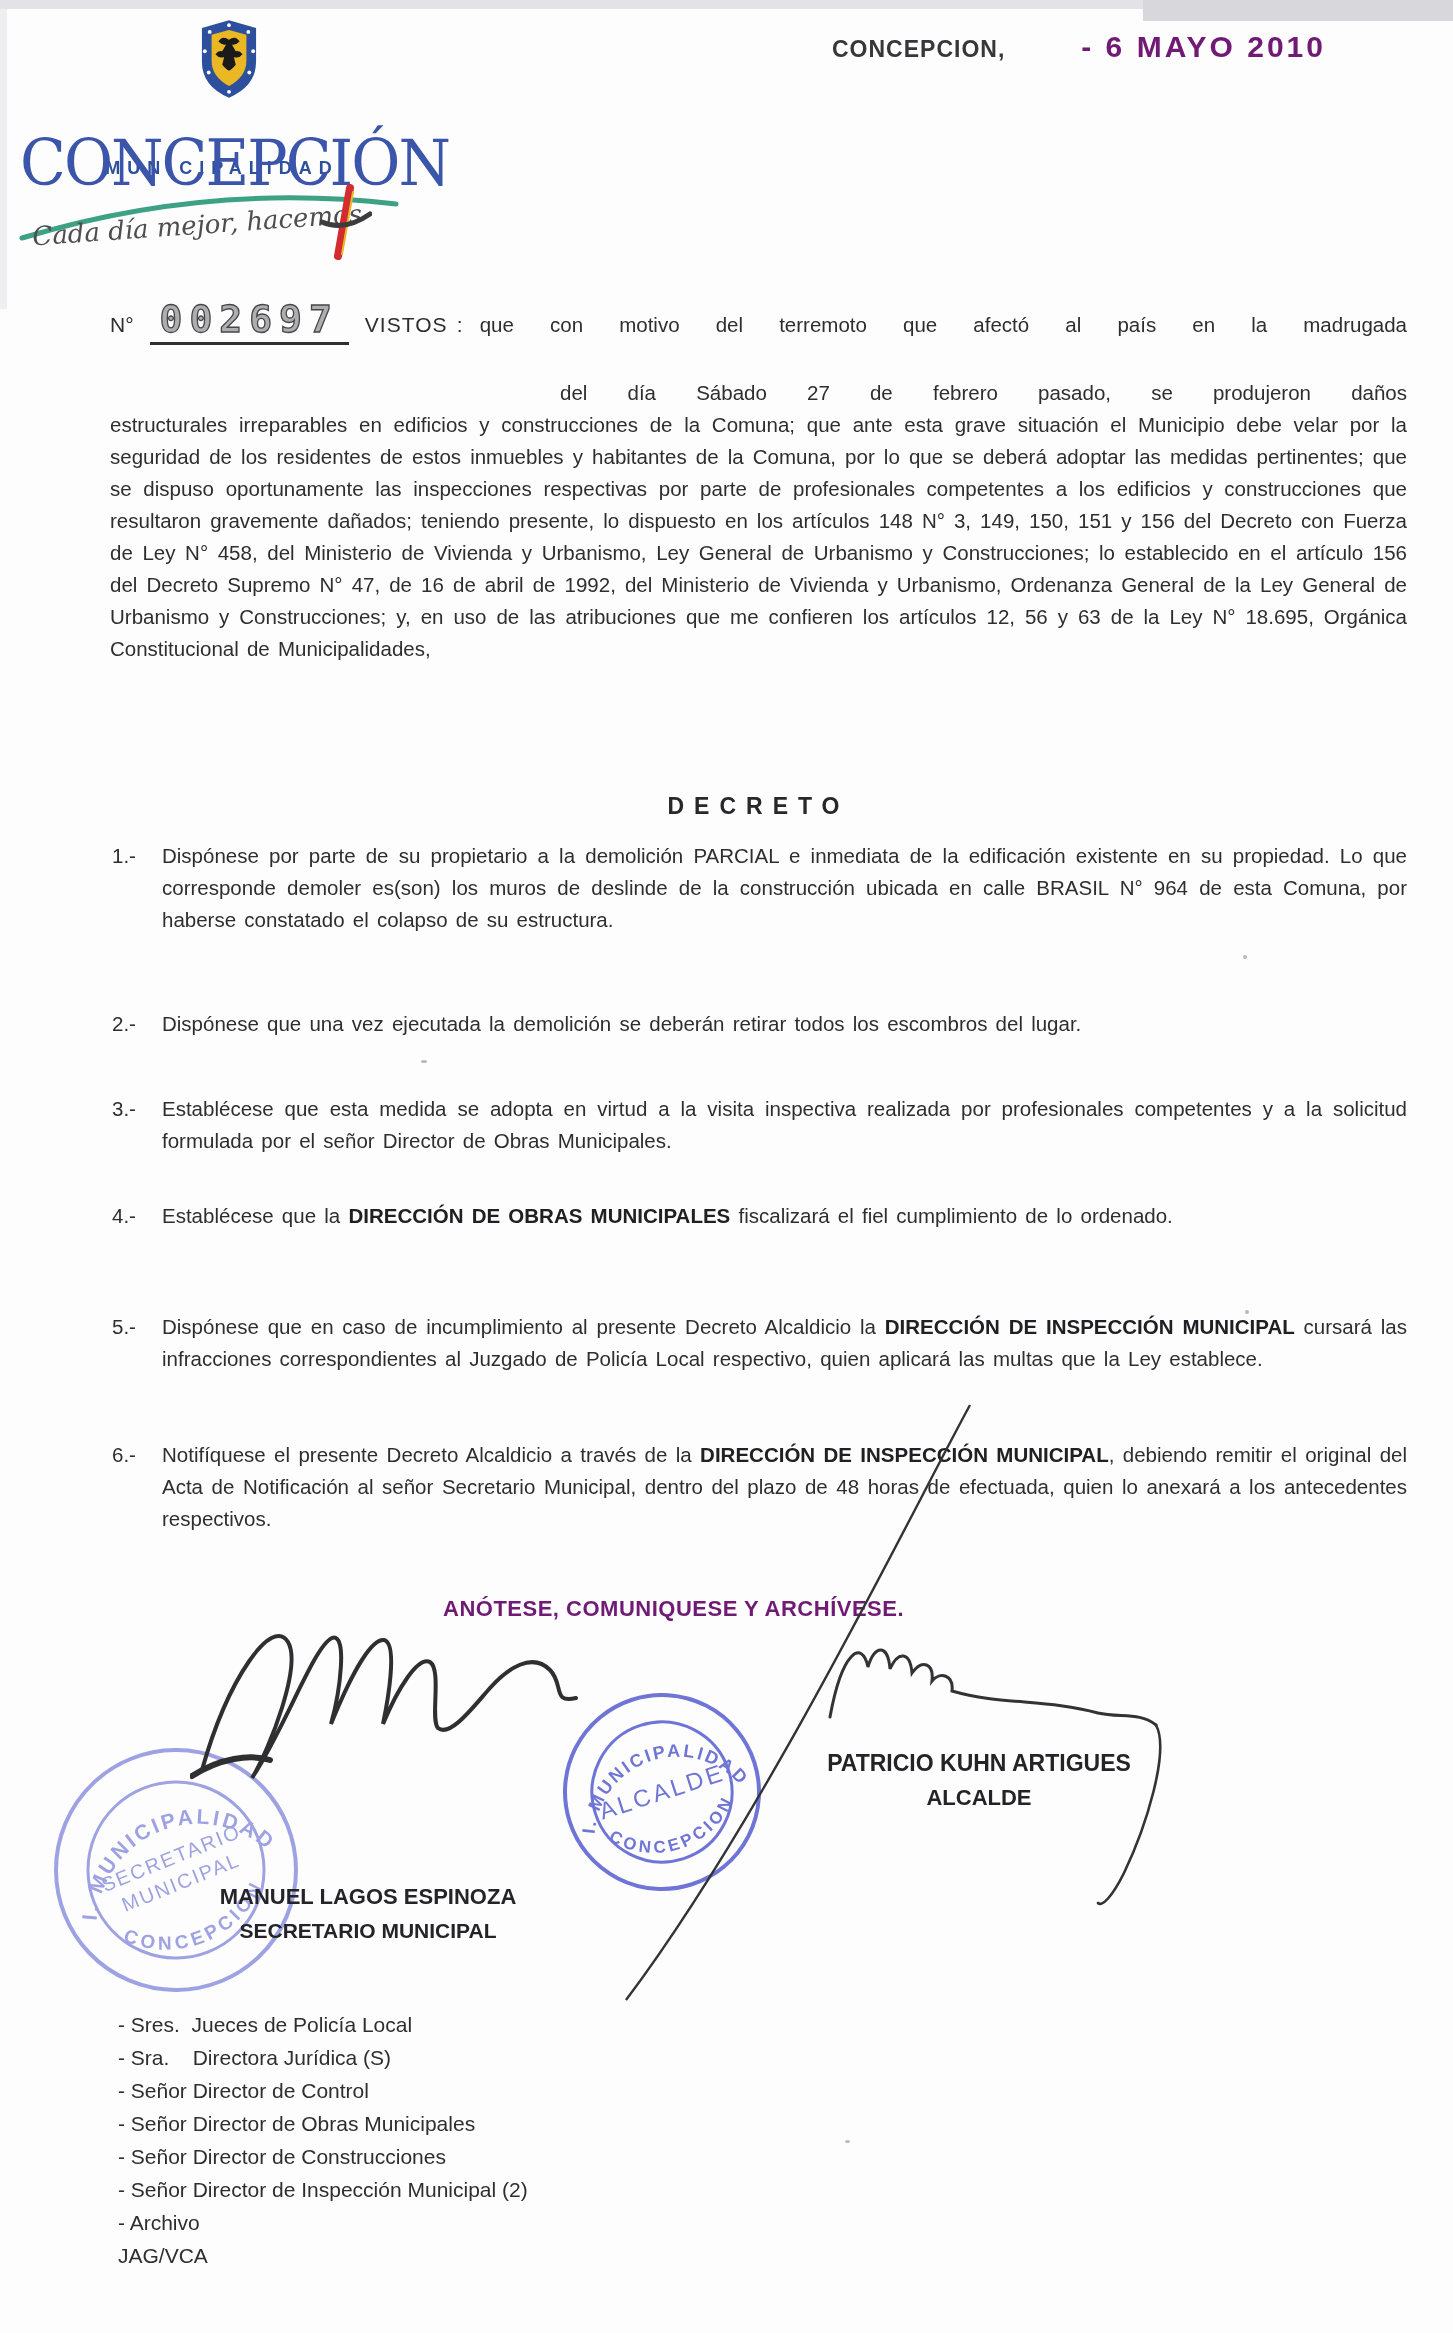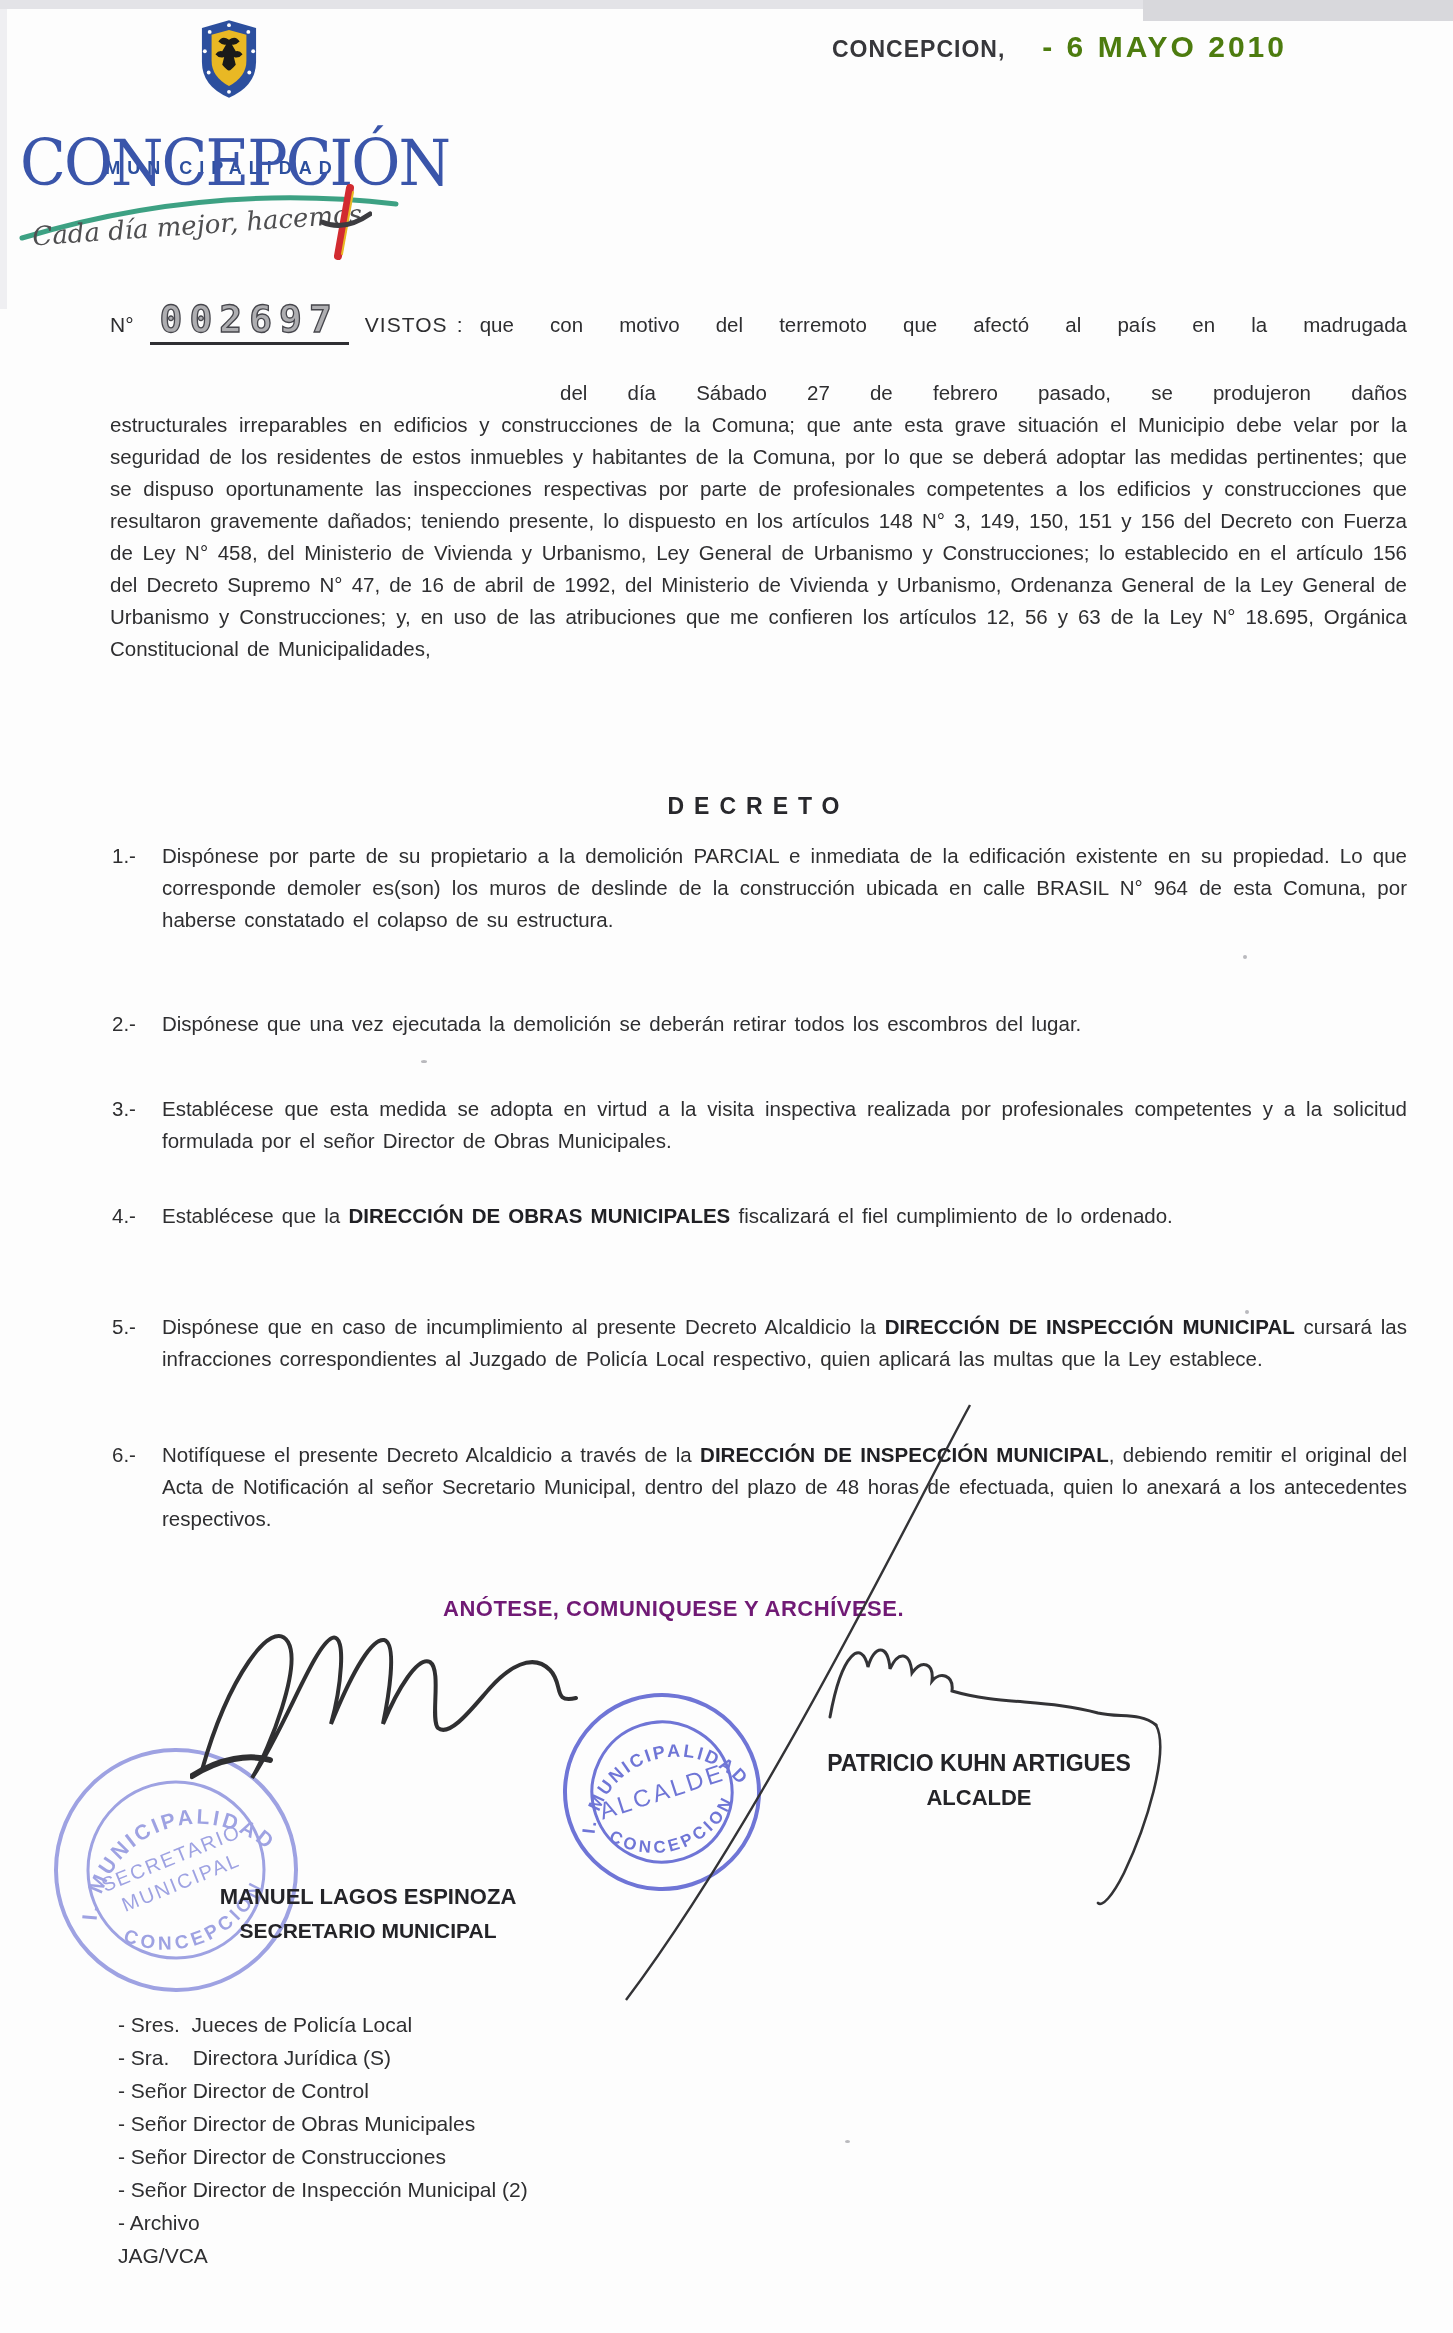--- a/index.html
+++ b/index.html
@@ -19,23 +19,23 @@
         font-size:18px;font-weight:bold;letter-spacing:7px;color:#2c4f9e;margin-top:48px;}
   .wordmark{position:absolute;left:10px;top:112px;font-family:"DejaVu Serif",serif;
         font-size:60px;color:#3a55aa;letter-spacing:-2px;transform:scaleY(1.06);
         transform-origin:left top;white-space:nowrap;}
   .swoosh{position:absolute;left:8px;top:162px;}
   .tagline{position:absolute;left:22px;top:196px;font-family:"DejaVu Serif",serif;
         font-style:italic;font-size:26px;color:#4e4e50;transform:rotate(-4deg);white-space:nowrap;}
   .redcross{position:absolute;left:310px;top:170px;}
 
   
-  .dateline{position:absolute;left:832px;top:30px;display:flex;align-items:baseline;gap:37px;}
+  .dateline{position:absolute;left:832px;top:30px;display:flex;align-items:baseline;gap:28px;}
   .place{font-size:23px;font-weight:600;letter-spacing:1px;color:#37373b;}
-  .datestamp{font-size:30px;font-weight:bold;letter-spacing:3px;color:#4d7c0f;white-space:pre;}
+  .datestamp{font-size:30px;font-weight:bold;letter-spacing:3px;color:#701a75;white-space:pre;margin-left:48px;}
 
   
   .bodytext{font-size:20.5px;line-height:32px;word-spacing:2.5px;color:#2e2e30;}
   .vistos{position:absolute;left:110px;top:303px;width:1297px;}
   .v1{display:flex;align-items:baseline;gap:16px;height:74px;}
   .numlabel{font-size:21px;white-space:nowrap;}
   .numwrap{border-bottom:3px solid #2f2f33;padding:0 10px 1px 10px;}
   .stampnum{font-family:"DejaVu Sans Mono",monospace;font-size:38px;font-weight:bold;
         letter-spacing:7px;color:rgba(78,78,84,0.45);-webkit-text-stroke:1.3px #46464c;}
   .vlabel{font-size:21px;letter-spacing:1px;white-space:nowrap;}

